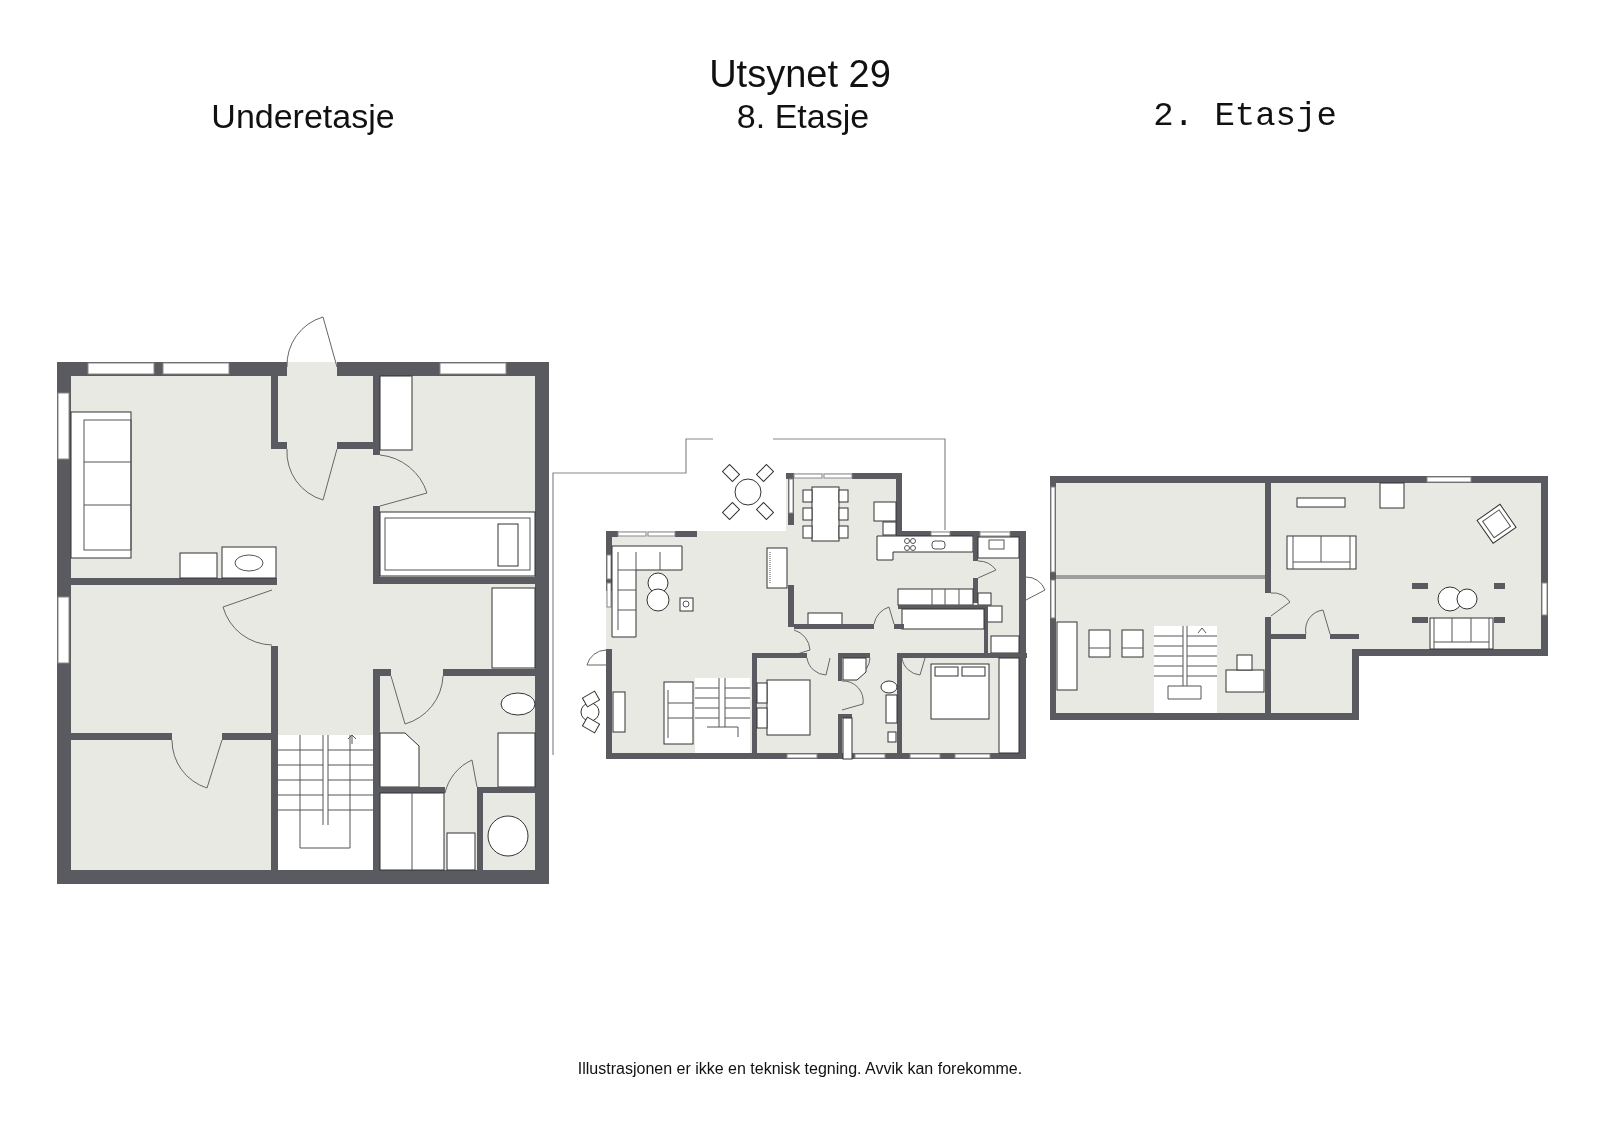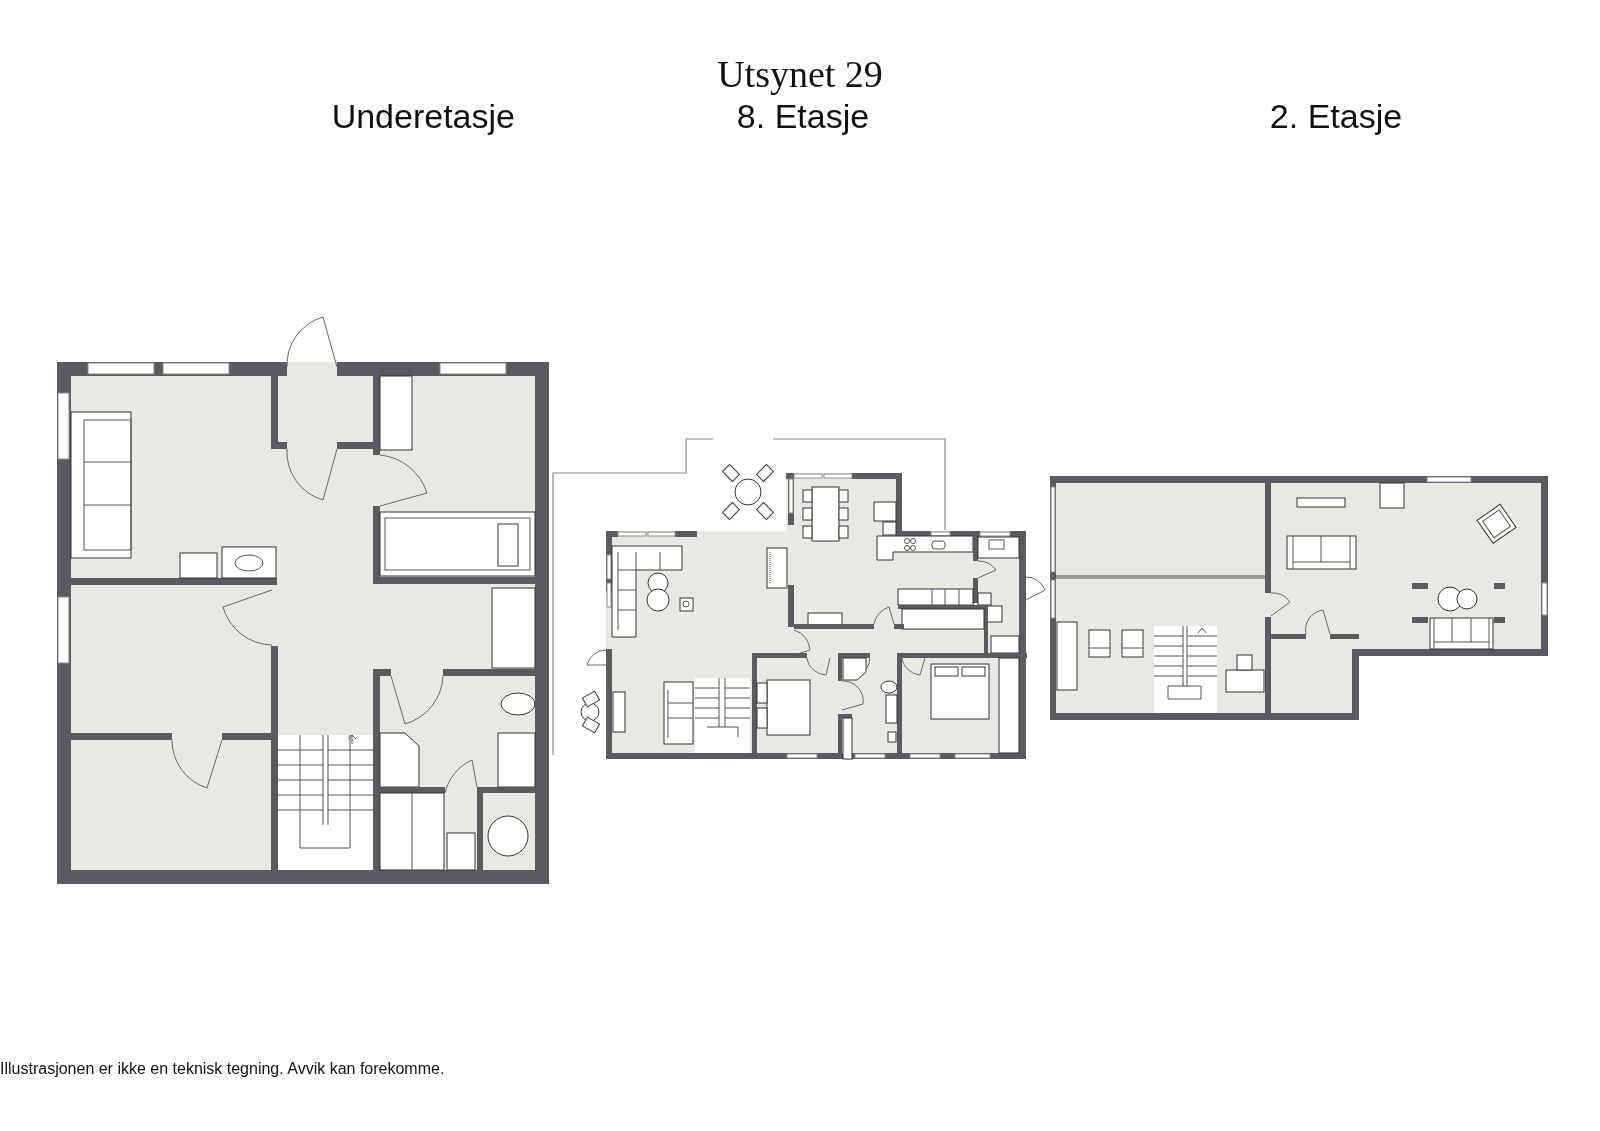--- a/index.html
+++ b/index.html
@@ -1,35 +1,35 @@
 <!DOCTYPE html>
 <html><head>
 <meta charset="utf-8">
 <style>
   html, body { margin: 0; padding: 0; background: #ffffff; }
   body { width: 1600px; height: 1131px; position: relative; overflow: hidden; font-family: "Liberation Sans", sans-serif; color: #111; }
-  .title { position: absolute; left: 0; width: 1600px; top: 52px; text-align: center; font-size: 38px; line-height: 44px; font-family: Liberation Serif, serif; }
+  .title { position: absolute; left: 0; width: 1600px; top: 52px; text-align: center; font-size: 38px; line-height: 44px; }
   .floor-label { position: absolute; top: 96px; font-size: 34px; line-height: 40px; text-align: center; width: 400px; }
-  .disclaimer { position: absolute; top: 1060px; left: 0; width: 1600px; text-align: left; font-size: 16px; }
+  .disclaimer { position: absolute; top: 1060px; left: 0; width: 1600px; text-align: center; font-size: 16px; }
   svg { position: absolute; left: 0; top: 0; }
   .wall { fill: #5a5b60; }
   .floor { fill: #e9e9e4; }
   .furn { fill: #ffffff; stroke: #333; stroke-width: 1; }
   .line { fill: none; stroke: #555; stroke-width: 1; }
   .thin { fill: none; stroke: #888; stroke-width: 1.2; }
   .win { fill: #ffffff; stroke: #888; stroke-width: 1; }
   .door { fill: none; stroke: #666; stroke-width: 1; }
 </style>
 </head>
 <body>
 
 <div class="title">Utsynet 29</div>
-<div class="floor-label" style="left:115px;text-align:right;">Underetasje</div>
+<div class="floor-label" style="left:103px;">Underetasje</div>
 <div class="floor-label" style="left:603px;">8. Etasje</div>
-<div class="floor-label" style="left:1136px;">2. Etasje</div>
+<div class="floor-label" style="left:1045px;font-family:Liberation Mono, monospace;">2. Etasje</div>
 
 <svg width="1600" height="1131" viewBox="0 0 1600 1131">
 
   <g>
     <rect class="floor" x="57" y="362" width="492" height="522"></rect>
 
     <rect class="wall" x="57" y="362" width="492" height="14"></rect>
     <rect class="wall" x="57" y="870" width="492" height="14"></rect>
     <rect class="wall" x="57" y="362" width="14" height="522"></rect>
     <rect class="wall" x="535" y="362" width="14" height="522"></rect>

